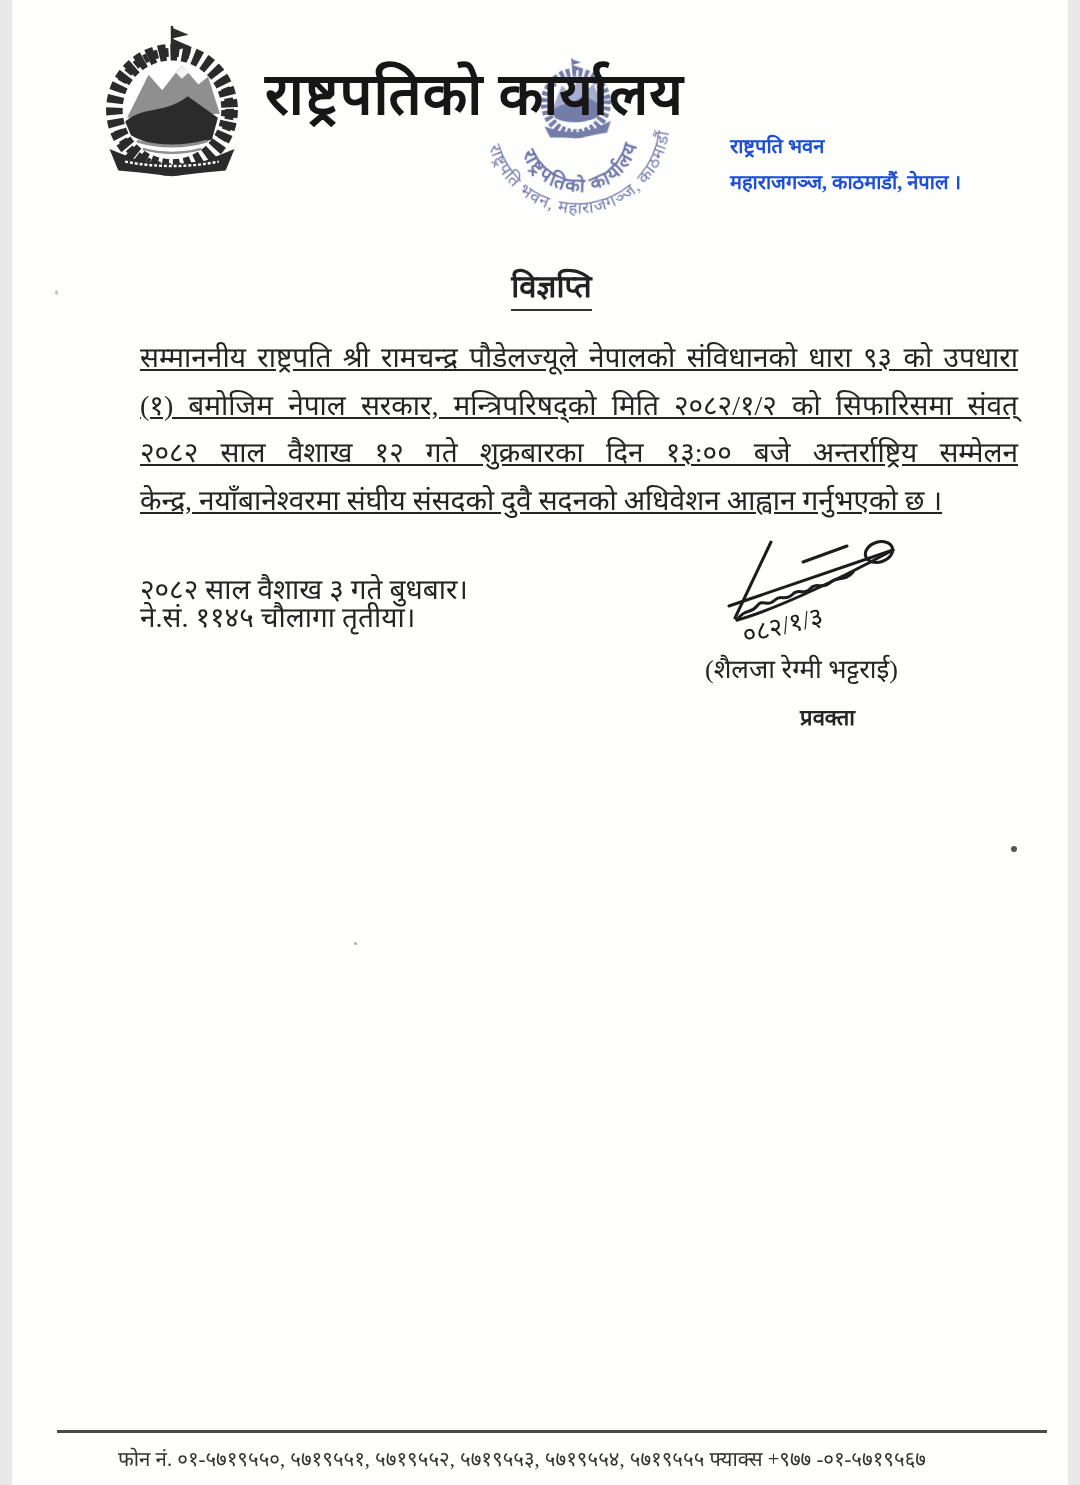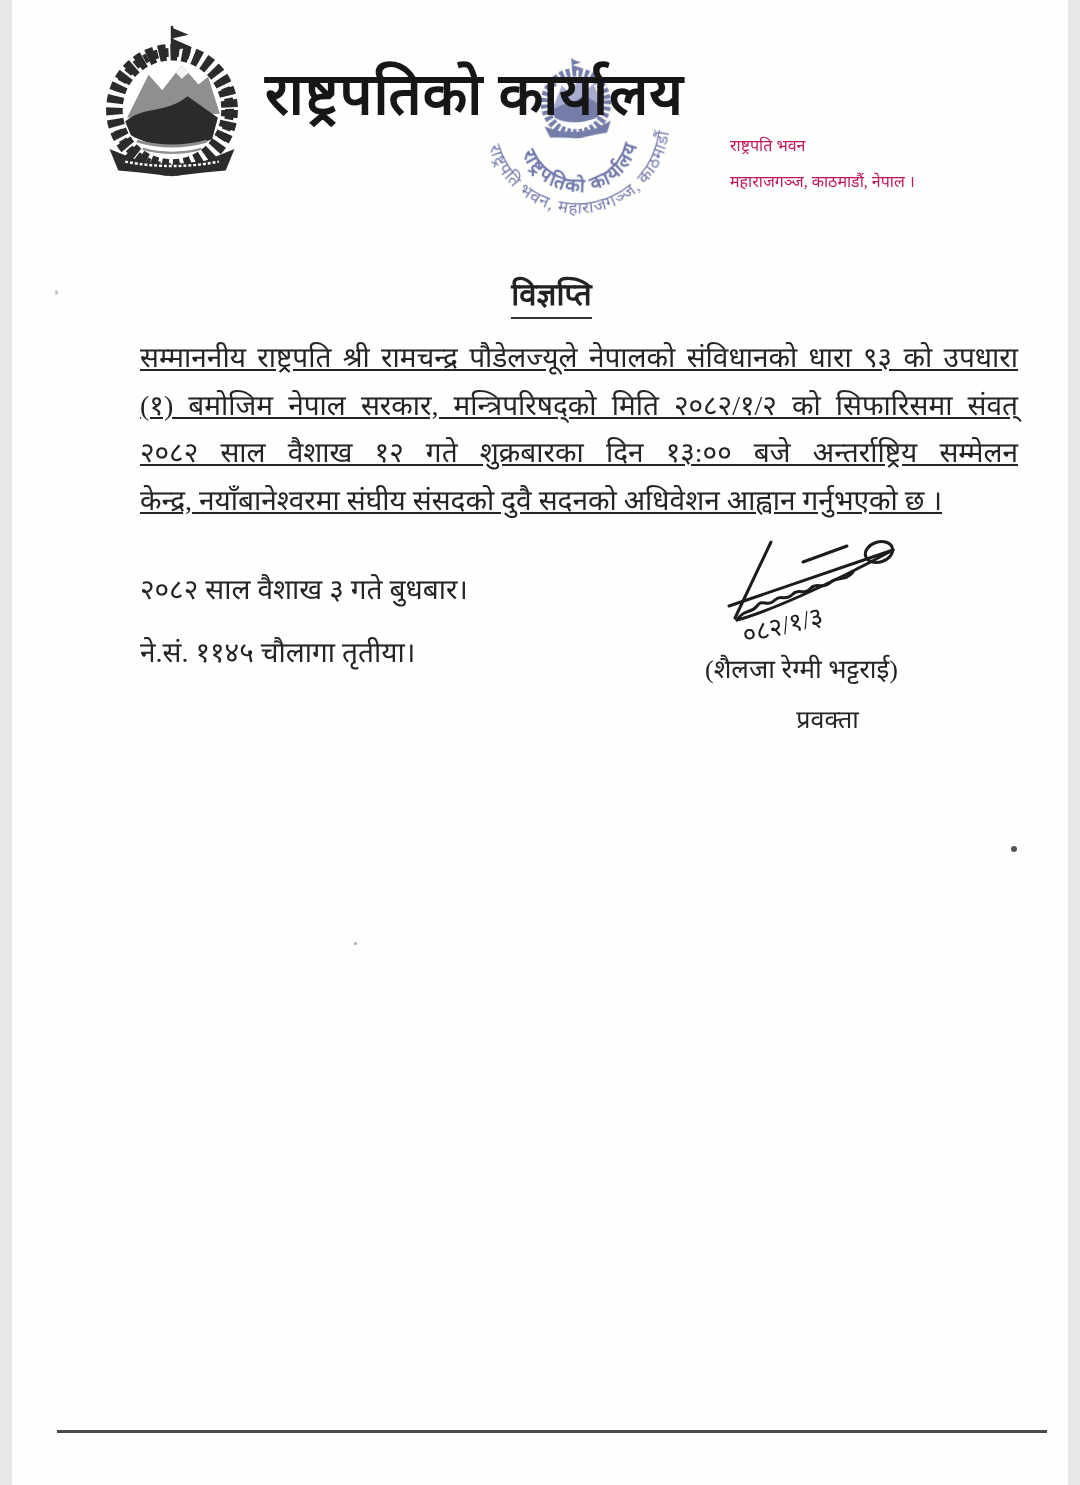--- a/index.html
+++ b/index.html
@@ -44,30 +44,31 @@
     z-index: 2;
     opacity: 0.88;
     transform: rotate(-5deg);
     filter: blur(0.3px);
   }
   .stamp text { fill: #5d66a0; }
 
   .address-block {
     position: absolute;
     left: 718px; top: 128px;
-    font-size: 16px;
+    font-size: 20px;
     line-height: 36px;
-    color: #be185d;
+    color: #1d4ed8;
     z-index: 3;
+    font-weight: bold;
   }
 
   
   .notice-heading-wrap {
     position: absolute;
-    left: 0; top: 272px;
+    left: 0; top: 264px;
     width: 1060px;
     text-align: center;
     padding-left: 19px;
   }
   .notice-heading {
     display: inline-block;
     font-size: 31px;
     font-weight: 600;
     color: #222;
     border-bottom: 2px solid #333;
@@ -87,21 +88,21 @@
 
   .date-line-1 {
     position: absolute;
     left: 128px; top: 549px;
     font-size: 28px;
     color: #242424;
     margin-top: 20px;
   }
   .date-line-2 {
     position: absolute;
-    left: 128px; top: 632px;
+    left: 128px; top: 597px;
     font-size: 28px;
     color: #242424;
   }
 
   
   .signature-svg {
     position: absolute;
     left: 695px; top: 528px;
     width: 225px; height: 125px;
     z-index: 2;
@@ -112,22 +113,23 @@
     width: 245px;
     text-align: left;
     font-size: 26px;
     color: #242424;
   }
   .signer-designation {
     position: absolute;
     left: 693px; top: 701px;
     width: 245px;
     text-align: center;
-    font-size: 25px;
-    color: #242424;
+    font-size: 22px;
+    color: #242424;
+    font-weight: bold;
   }
 
   
   .footer-rule {
     position: absolute;
     left: 45px; top: 1430px;
     width: 990px; height: 3px;
     background: #4a4a4a;
   }
   .footer-contact {
@@ -233,18 +235,19 @@
       <path d="M64,14 L28,90"></path>
       <path d="M96,34 L140,18"></path>
     </g>
     <text x="38" y="116" font-size="26" transform="rotate(-14 38 116)" fill="#1c1c1c">०८२/१/३</text>
   </svg>
 
   <div class="signer-name">(शैलजा रेग्मी भट्टराई)</div>
   <div class="signer-designation">प्रवक्ता</div>
 
   <div class="footer-rule"></div>
+  <div class="footer-contact">फोन नं. ०१-५७१९५५०, ५७१९५५१, ५७१९५५२, ५७१९५५३, ५७१९५५४, ५७१९५५५ फ्याक्स +९७७ -०१-५७१९५६७</div>
 
   <div class="speck speck-1"></div>
   <div class="speck speck-2"></div>
   <div class="speck speck-3"></div>
 
 </div>
 
 </body></html>

